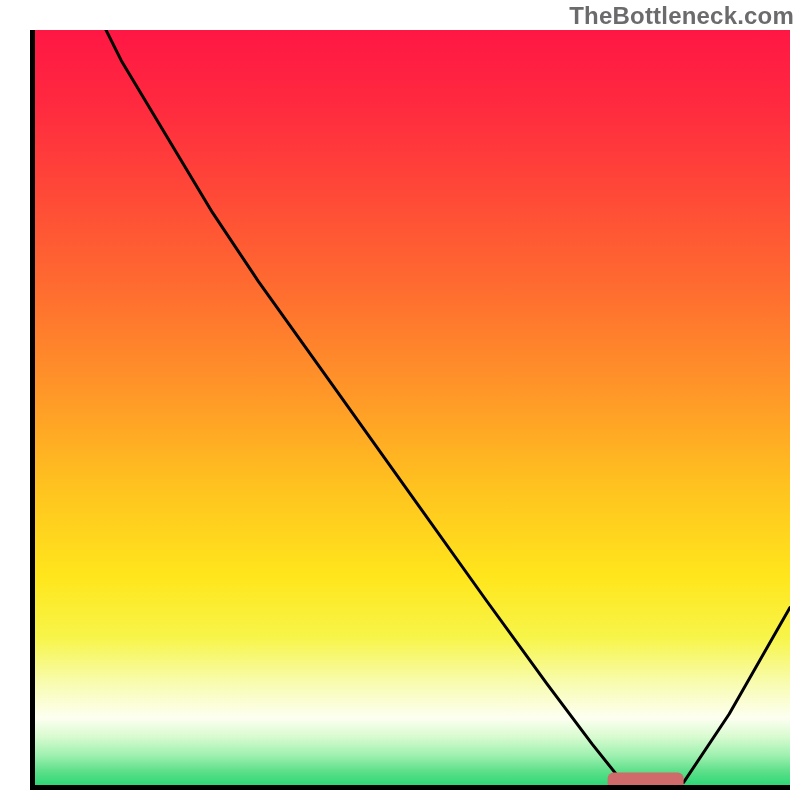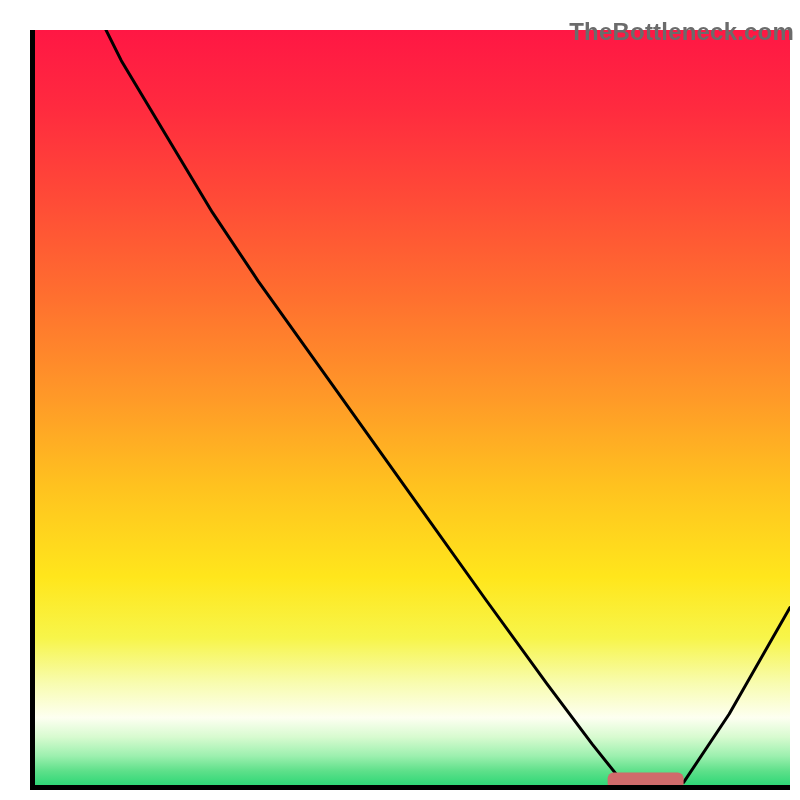--- a/index.html
+++ b/index.html
@@ -17,21 +17,20 @@
   .watermark {
     position: absolute;
     top: 2px;
     right: 6px;
     font-family: Arial, Helvetica, sans-serif;
     font-size: 24px;
     font-weight: 600;
     color: #6b6b6b;
     letter-spacing: 0.2px;
     z-index: 10;
-    margin-top: 16px;
   }
   .plot-area {
     position: absolute;
     left: 30px;
     top: 30px;
     width: 760px;
     height: 760px;
   }
   .axes {
     position: absolute;

